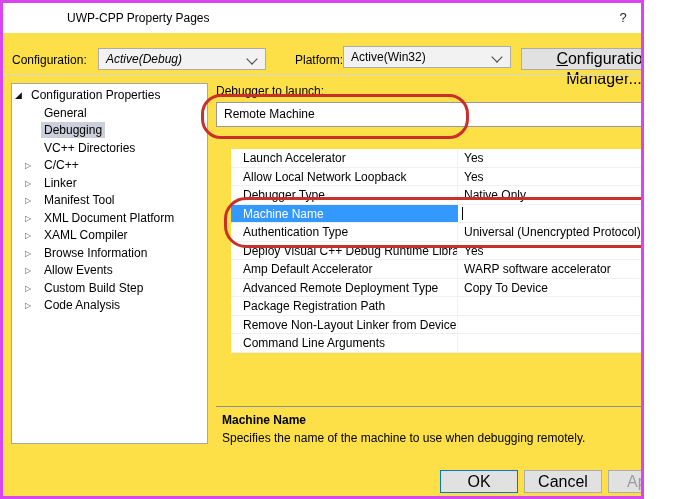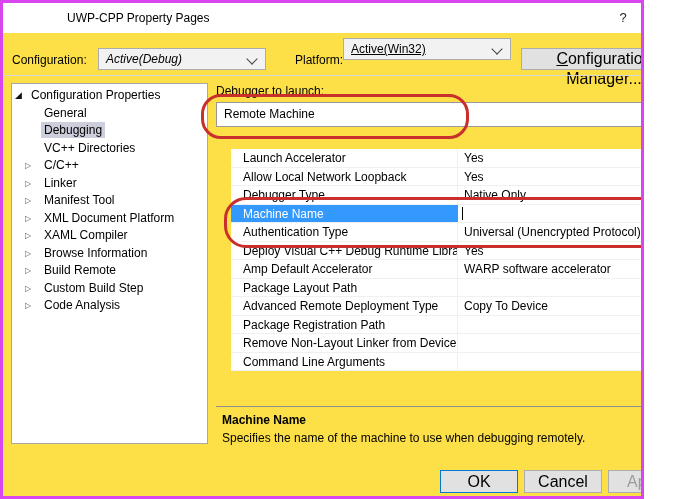--- a/index.html
+++ b/index.html
@@ -77,21 +77,21 @@
     <span class="tb-btn close-btn"><span>✕</span></span>
   </div>
 
   <span class="lbl" style="left:9px;top:50px;">Configuration:</span>
   <div class="combo" style="left:95px;top:45px;width:168px;height:22px;font-style:italic;">
     <span>Active(Debug)</span>
     <span class="chev"></span>
   </div>
 
   <span class="lbl" style="left:292px;top:50px;">Platform:</span>
-  <div class="combo" style="left:340px;top:35px;width:168px;height:22px;text-decoration:underline;">
+  <div class="combo" style="left:340px;top:43px;width:168px;height:22px;">
     <span>Active(Win32)</span>
     <span class="chev"></span>
   </div>
 
   <div class="push-btn" style="left:518px;top:45px;width:166px;height:22px;">
     <span class="cm-label">Configuration Manager...</span>
   </div>
 
   <div class="hsep" style="left:0;top:72px;width:690px;"></div>
 
@@ -99,21 +99,21 @@
       <div class="tree-item root"><span class="tree-arrow">◢</span><span class="tree-label">Configuration Properties</span></div>
       <div class="tree-item"><span class="tree-arrow"></span><span class="tree-label">General</span></div>
       <div class="tree-item selected"><span class="tree-arrow"></span><span class="tree-label">Debugging</span></div>
       <div class="tree-item"><span class="tree-arrow"></span><span class="tree-label">VC++ Directories</span></div>
       <div class="tree-item"><span class="tree-arrow">▷</span><span class="tree-label">C/C++</span></div>
       <div class="tree-item"><span class="tree-arrow">▷</span><span class="tree-label">Linker</span></div>
       <div class="tree-item"><span class="tree-arrow">▷</span><span class="tree-label">Manifest Tool</span></div>
       <div class="tree-item"><span class="tree-arrow">▷</span><span class="tree-label">XML Document Platform</span></div>
       <div class="tree-item"><span class="tree-arrow">▷</span><span class="tree-label">XAML Compiler</span></div>
       <div class="tree-item"><span class="tree-arrow">▷</span><span class="tree-label">Browse Information</span></div>
-      <div class="tree-item"><span class="tree-arrow">▷</span><span class="tree-label">Build Remote</span></div>
+      <div class="tree-item"><span class="tree-arrow">▷</span><span class="tree-label">Allow Events</span></div>
       <div class="tree-item"><span class="tree-arrow">▷</span><span class="tree-label">Custom Build Step</span></div>
       <div class="tree-item"><span class="tree-arrow">▷</span><span class="tree-label">Code Analysis</span></div>
     </div>
 
   <span class="debugger-label">Debugger to launch:</span>
   <div class="combo white big">
     <span>Remote Machine</span>
     <span class="chev"></span>
   </div>
 
@@ -142,24 +142,20 @@
       </div>
       <div class="grid-row">
         <div class="grid-name">Deploy Visual C++ Debug Runtime Librarie</div>
         <div class="grid-value"><span>Yes</span></div>
       </div>
       <div class="grid-row">
         <div class="grid-name">Amp Default Accelerator</div>
         <div class="grid-value"><span>WARP software accelerator</span></div>
       </div>
       <div class="grid-row">
-        <div class="grid-name">Package Layout Path</div>
-        <div class="grid-value"><span></span></div>
-      </div>
-      <div class="grid-row">
         <div class="grid-name">Advanced Remote Deployment Type</div>
         <div class="grid-value"><span>Copy To Device</span></div>
       </div>
       <div class="grid-row">
         <div class="grid-name">Package Registration Path</div>
         <div class="grid-value"><span></span></div>
       </div>
       <div class="grid-row">
         <div class="grid-name">Remove Non-Layout Linker from Device</div>
       </div>

